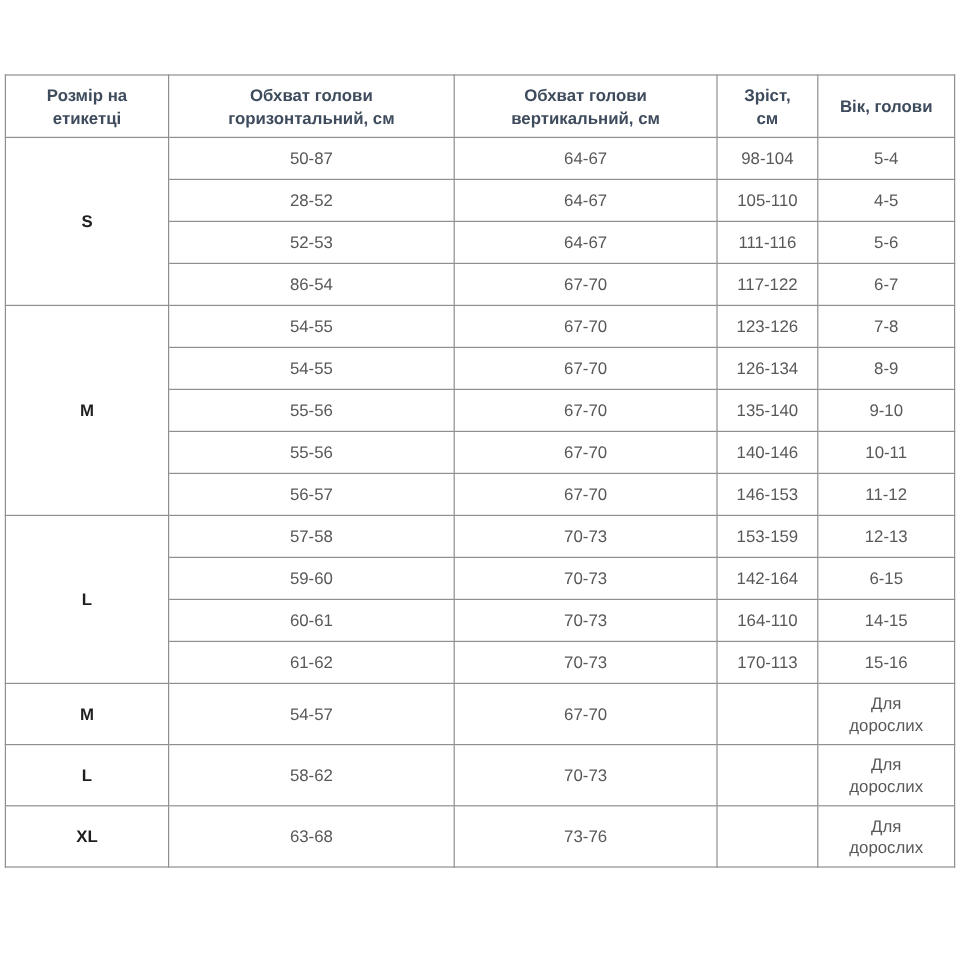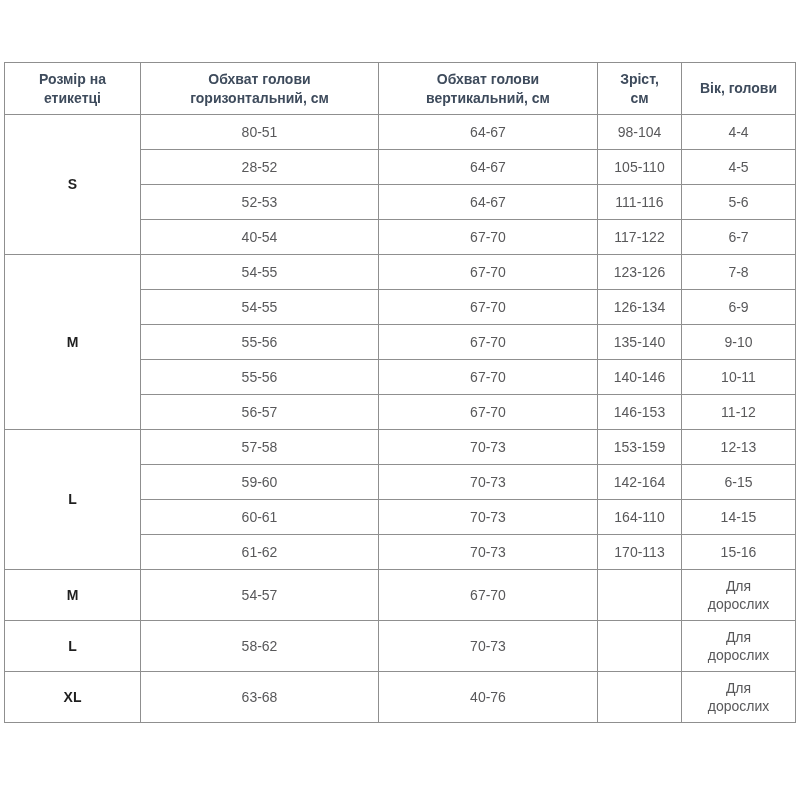--- a/index.html
+++ b/index.html
@@ -77,55 +77,55 @@
         <th>Обхват голови
 вертикальний, см</th>
         <th>Зріст,
 см</th>
         <th>Вік, голови</th>
       </tr>
     </thead>
     <tbody id="table-body">
         <tr>
           <td rowspan="4" class="size-label">S</td>
-          <td>80-51</td>
+          <td>50-87</td>
           <td>64-67</td>
           <td>98-104</td>
-          <td>4-4</td>
+          <td>5-4</td>
         </tr>
         <tr>
           <td>28-52</td>
           <td>64-67</td>
           <td>105-110</td>
           <td>4-5</td>
         </tr>
         <tr>
           <td>52-53</td>
           <td>64-67</td>
           <td>111-116</td>
           <td>5-6</td>
         </tr>
         <tr>
-          <td>40-54</td>
+          <td>86-54</td>
           <td>67-70</td>
           <td>117-122</td>
           <td>6-7</td>
         </tr>
         <tr>
           <td rowspan="5" class="size-label">M</td>
           <td>54-55</td>
           <td>67-70</td>
           <td>123-126</td>
           <td>7-8</td>
         </tr>
         <tr>
           <td>54-55</td>
           <td>67-70</td>
           <td>126-134</td>
-          <td>6-9</td>
+          <td>8-9</td>
         </tr>
         <tr>
           <td>55-56</td>
           <td>67-70</td>
           <td>135-140</td>
           <td>9-10</td>
         </tr>
         <tr>
           <td>55-56</td>
           <td>67-70</td>
@@ -175,20 +175,20 @@
           <td rowspan="1" class="size-label">L</td>
           <td>58-62</td>
           <td>70-73</td>
           <td></td>
           <td>Для
 дорослих</td>
         </tr>
         <tr class="adult-row">
           <td rowspan="1" class="size-label">XL</td>
           <td>63-68</td>
-          <td>40-76</td>
+          <td>73-76</td>
           <td></td>
           <td>Для
 дорослих</td>
         </tr>
       </tbody>
   </table>
 </div>
 
 </body></html>

